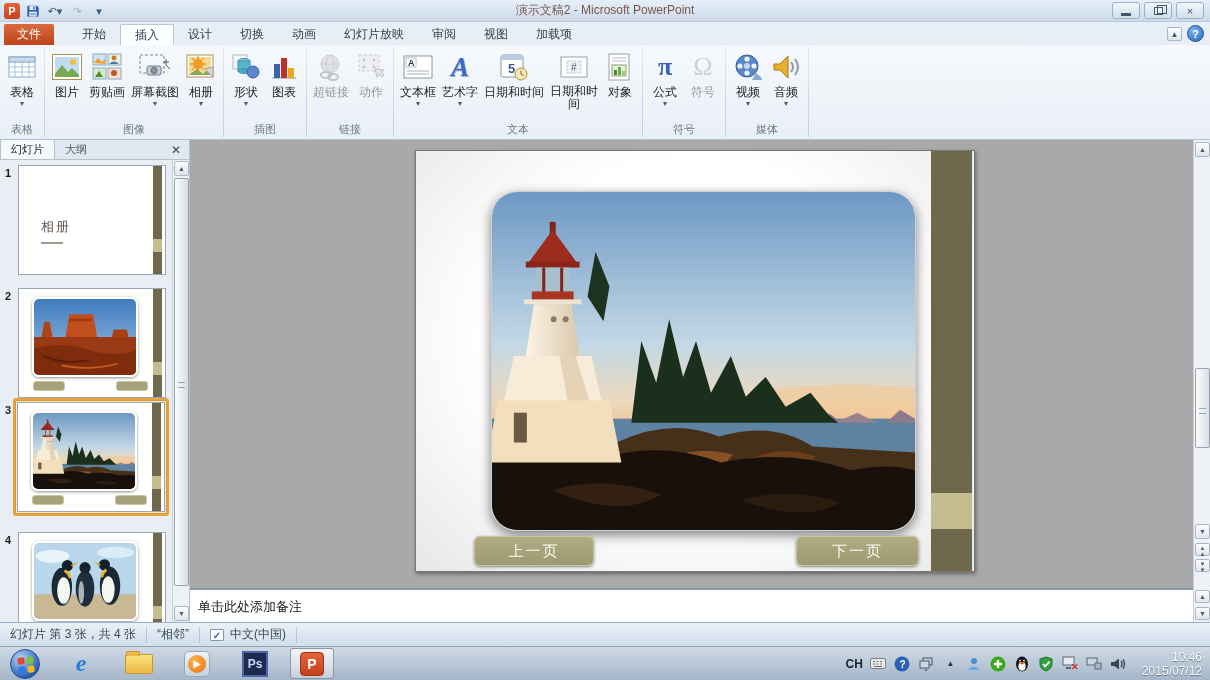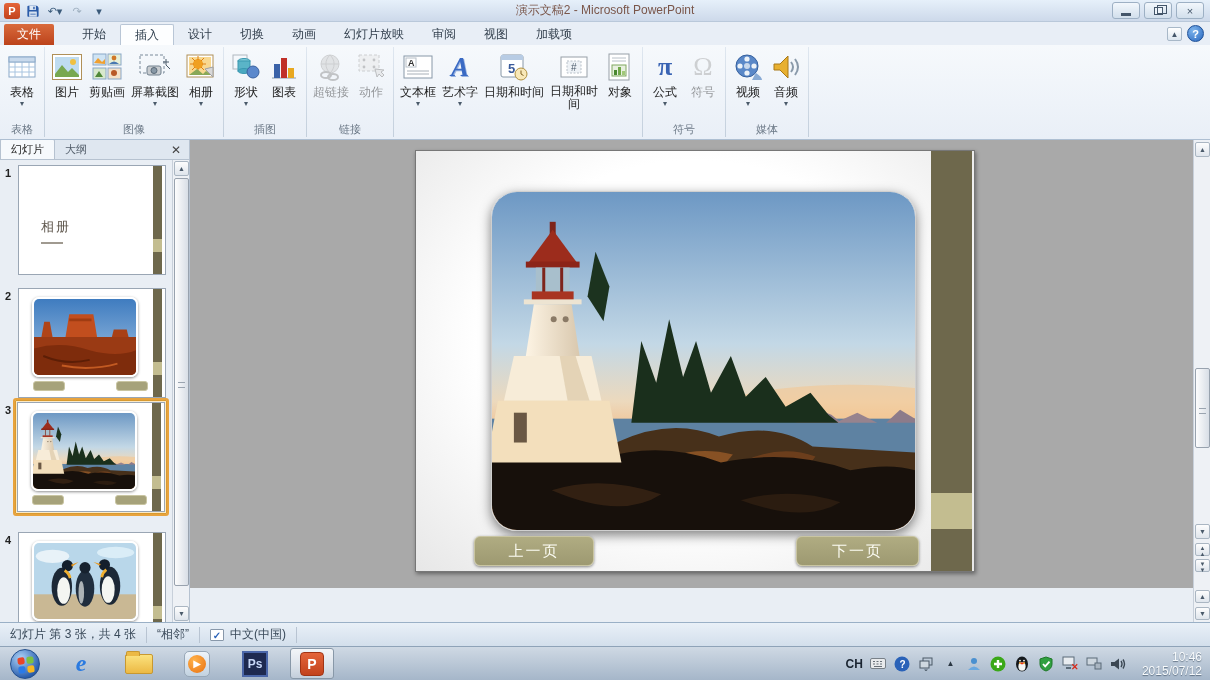--- a/index.html
+++ b/index.html
@@ -479,20 +479,21 @@
                 <path d="M5,5 h14 M5,8 h14" stroke="#b8c0c8"></path>
                 <rect x="5" y="12" width="14" height="11" fill="#e8f0e0" stroke="#80a860"></rect>
                 <rect x="7" y="17" width="3" height="5" fill="#4a8830"></rect>
                 <rect x="11" y="14" width="3" height="8" fill="#70a848"></rect>
                 <rect x="15" y="18" width="3" height="4" fill="#a0c878"></rect>
               </svg>
           </div>
           <div class="rlabel">对象</div>
         </div>
       </div>
+      <div class="rgroup-label">文本</div>
     </div>
     <div class="rsep"></div>
 
     <div class="rgroup">
       <div class="rgroup-buttons">
         <div class="rbtn">
           <div class="ricon">
               <span class="glyph-blue">π</span>
             </div>
           <div class="rlabel">公式</div>
@@ -623,20 +624,23 @@
     </div>
 
     <div class="mscroll">
       <div class="sbtn" style="top:2px;">▲</div>
       <div class="sthumb" style="top:228px; height:80px;"></div>
       <div class="sbtn" style="top:384px;">▼</div>
       <div class="dblarrow" style="top:403px;">▲<br>▲</div>
       <div class="dblarrow" style="top:419px;">▼<br>▼</div>
     </div>
 
+    <div class="notes">
+      <div class="notes-text">单击此处添加备注</div>
+    </div>
     <div class="nscroll">
       <div class="sbtn" style="top:2px; height:13px; line-height:12px;">▲</div>
       <div class="sbtn" style="bottom:2px; height:13px; line-height:12px;">▼</div>
     </div>
   </div>
 
   <div class="statusbar">
     <div class="st-item">幻灯片 第 3 张，共 4 张</div>
     <div class="st-sep"></div>
     <div class="st-item">“相邻”</div>

